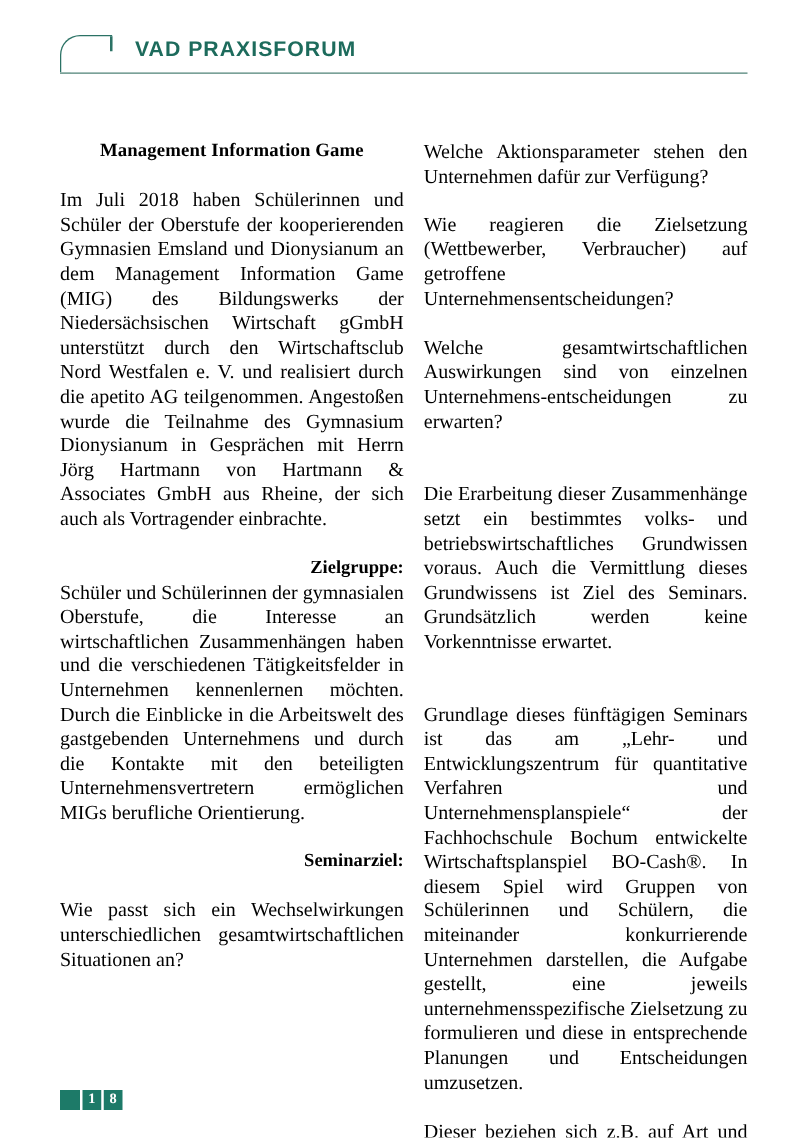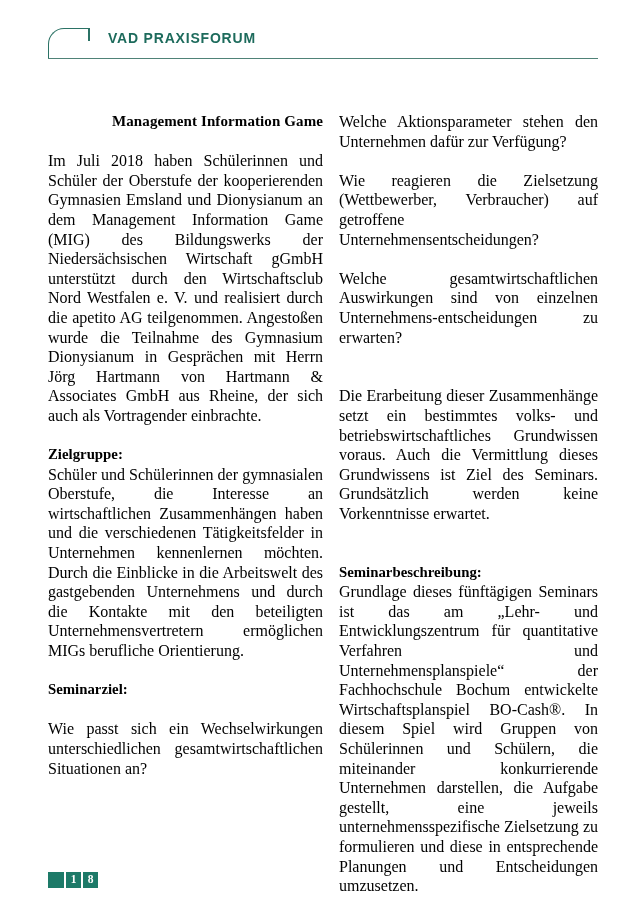--- a/index.html
+++ b/index.html
@@ -50,21 +50,21 @@
     width: 1.6px;
     height: 12px;
     background: #2b7265;
   }
   .header-title {
     position: absolute;
     left: 108px;
     top: 30px;
     font-family: "Liberation Sans", "DejaVu Sans", sans-serif;
     font-weight: bold;
-    font-size: 14px;
+    font-size: 17px;
     letter-spacing: 0.8px;
     color: #1d6b5c;
     white-space: nowrap;
     text-align: right;
   }
   .header-rule {
     position: absolute;
     left: 48px;
     top: 58px;
     width: 550px;
@@ -97,29 +97,29 @@
   }
   .body-text.last-line-left {
     text-align-last: left;
   }
 
   .heading {
     font-size: 14.8px;
     line-height: 19.6px;
     font-weight: bold;
     margin: 0;
-    text-align: left;
+    text-align: right;
   }
 
   .title {
     font-size: 15px;
     line-height: 19.6px;
     font-weight: bold;
     margin: 0 0 19.6px 0;
-    text-align: right;
+    text-align: center;
     letter-spacing: 0.1px;
   }
 
   .gap {
     height: 19.6px;
   }
 
   
   .footer {
     position: absolute;
@@ -194,21 +194,20 @@
     <div class="gap"></div>
 
 
     <div class="gap"></div>
 
     <p class="body-text last-line-left">Die Erarbeitung dieser Zusammenhänge setzt ein bestimmtes volks- und betriebswirtschaftliches Grundwissen voraus. Auch die Vermittlung dieses Grundwissens ist Ziel des Seminars. Grundsätzlich werden keine Vorkenntnisse erwartet.</p>
 
     <div class="gap"></div>
     <div class="gap"></div>
 
-    <div class="heading">Seminarbeschreibung:</div>
 
     <p class="body-text last-line-left">Grundlage dieses fünftägigen Seminars ist das am „Lehr- und Entwicklungszentrum für quantitative Verfahren und Unternehmensplanspiele“ der Fachhochschule Bochum entwickelte Wirtschaftsplanspiel BO-Cash®. In diesem Spiel wird Gruppen von Schülerinnen und Schülern, die miteinander konkurrierende Unternehmen darstellen, die Aufgabe gestellt, eine jeweils unternehmensspezifische Zielsetzung zu formulieren und diese in entsprechende Planungen und Entscheidungen umzusetzen.</p>
 
     <div class="gap"></div>
 
     <p class="body-text last-line-left">Dieser beziehen sich z.B. auf Art und Umfang der Produktion, auf Forschungsauf-</p>
 
   </div>
 
   <div class="footer">

